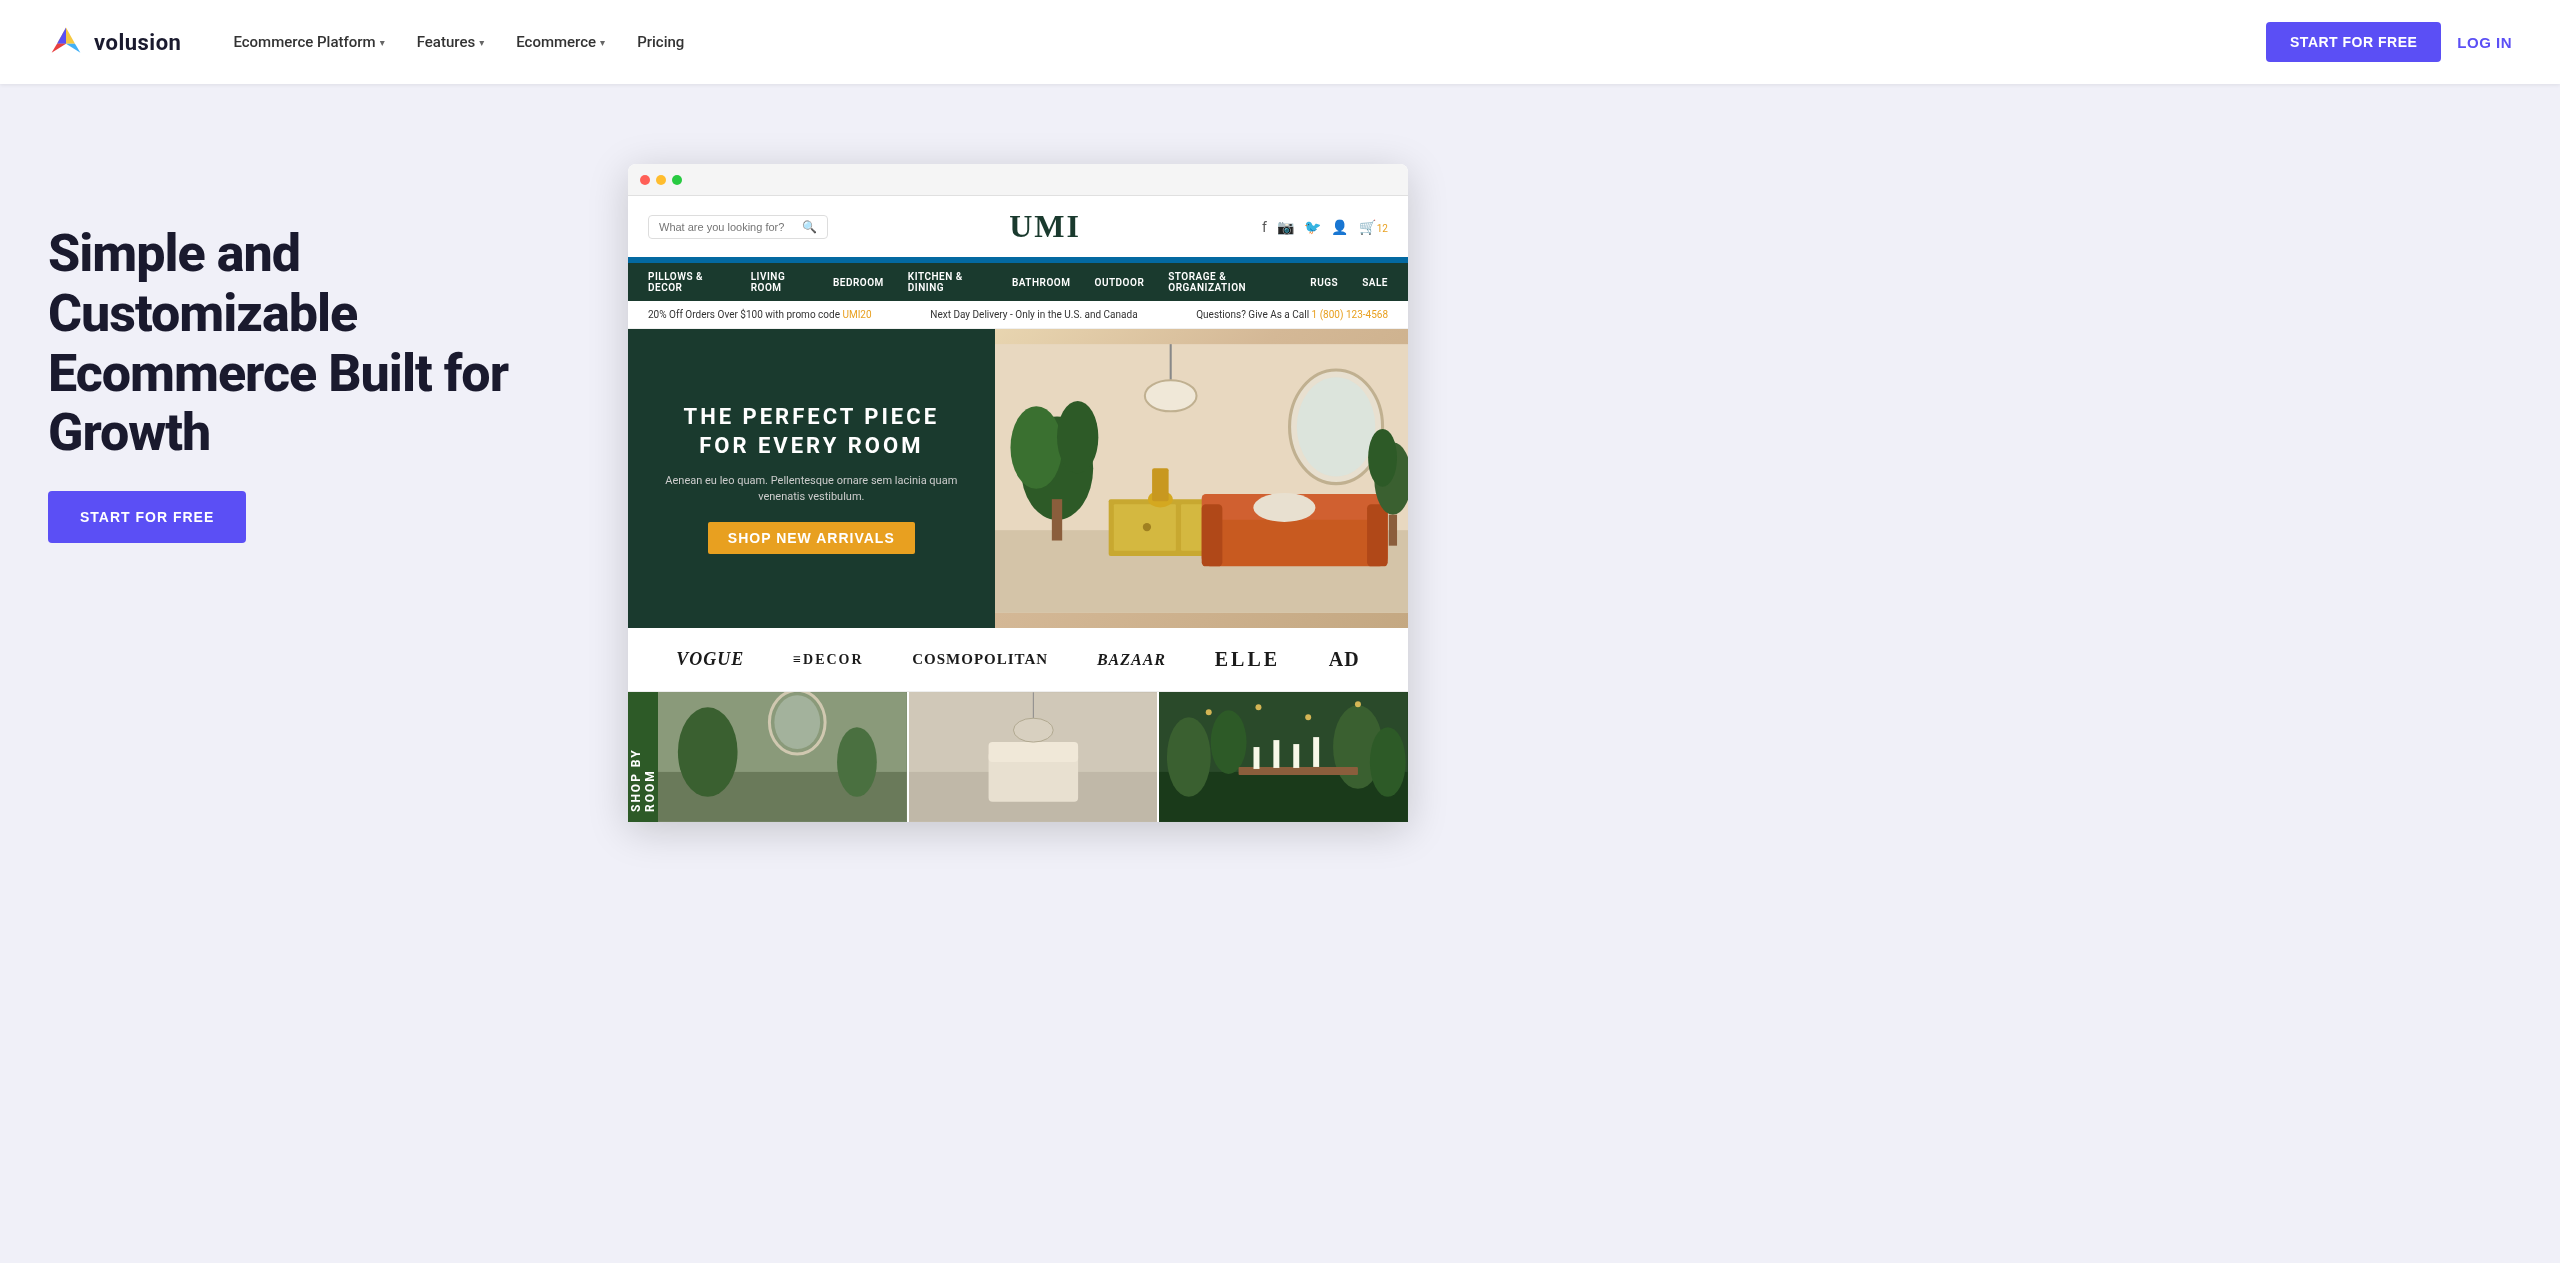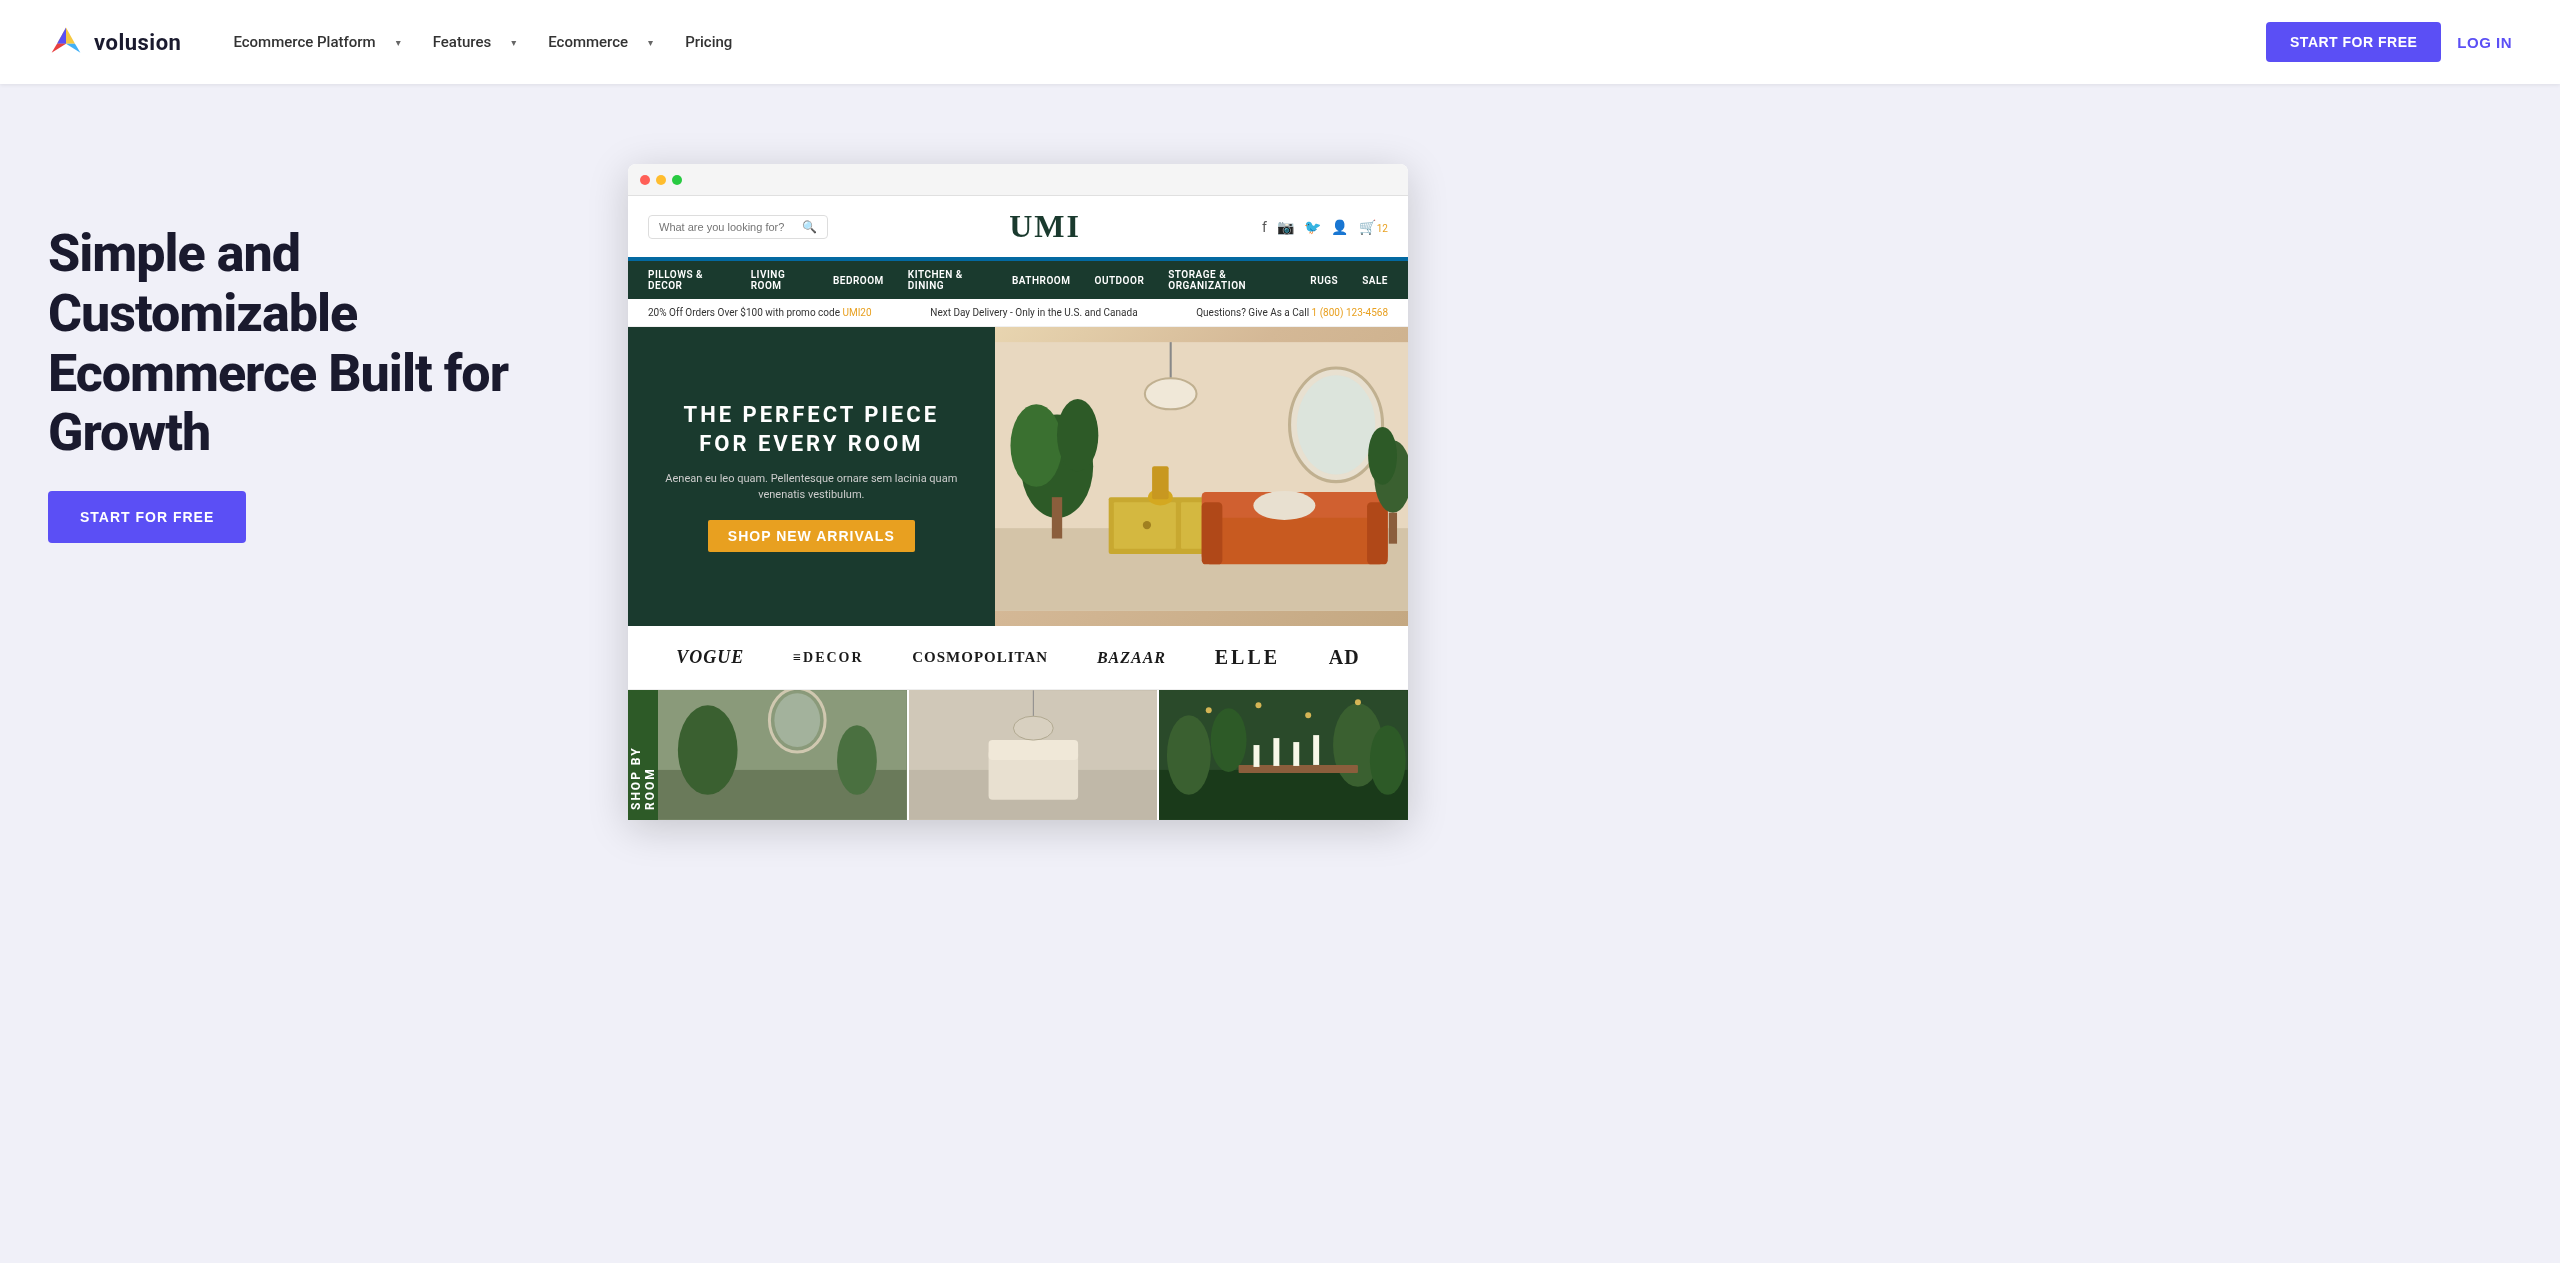--- a/index.html
+++ b/index.html
@@ -44,21 +44,21 @@
       letter-spacing: 0.5px;
     }
     .nav-links {
       display: flex;
       align-items: center;
       gap: 8px;
     }
     .nav-item {
       display: flex;
       align-items: center;
-      gap: 20px;
+      gap: 4px;
       padding: 8px 12px;
       font-size: 15px;
       font-weight: 500;
       color: #333;
       cursor: pointer;
       border-radius: 4px;
       transition: background 0.15s;
     }
     .nav-item .chevron {
       font-size: 10px;
@@ -164,21 +164,21 @@
 
     
     .store-content {
       background: #fff;
     }
     .store-top-bar {
       display: flex;
       align-items: center;
       justify-content: space-between;
       padding: 12px 20px;
-      border-bottom: 4px solid #0369a1;
+      border-bottom: 6px solid #0369a1;
     }
     .store-search {
       display: flex;
       align-items: center;
       border: 1px solid #ddd;
       border-radius: 4px;
       padding: 4px 10px;
       gap: 6px;
       width: 180px;
     }

